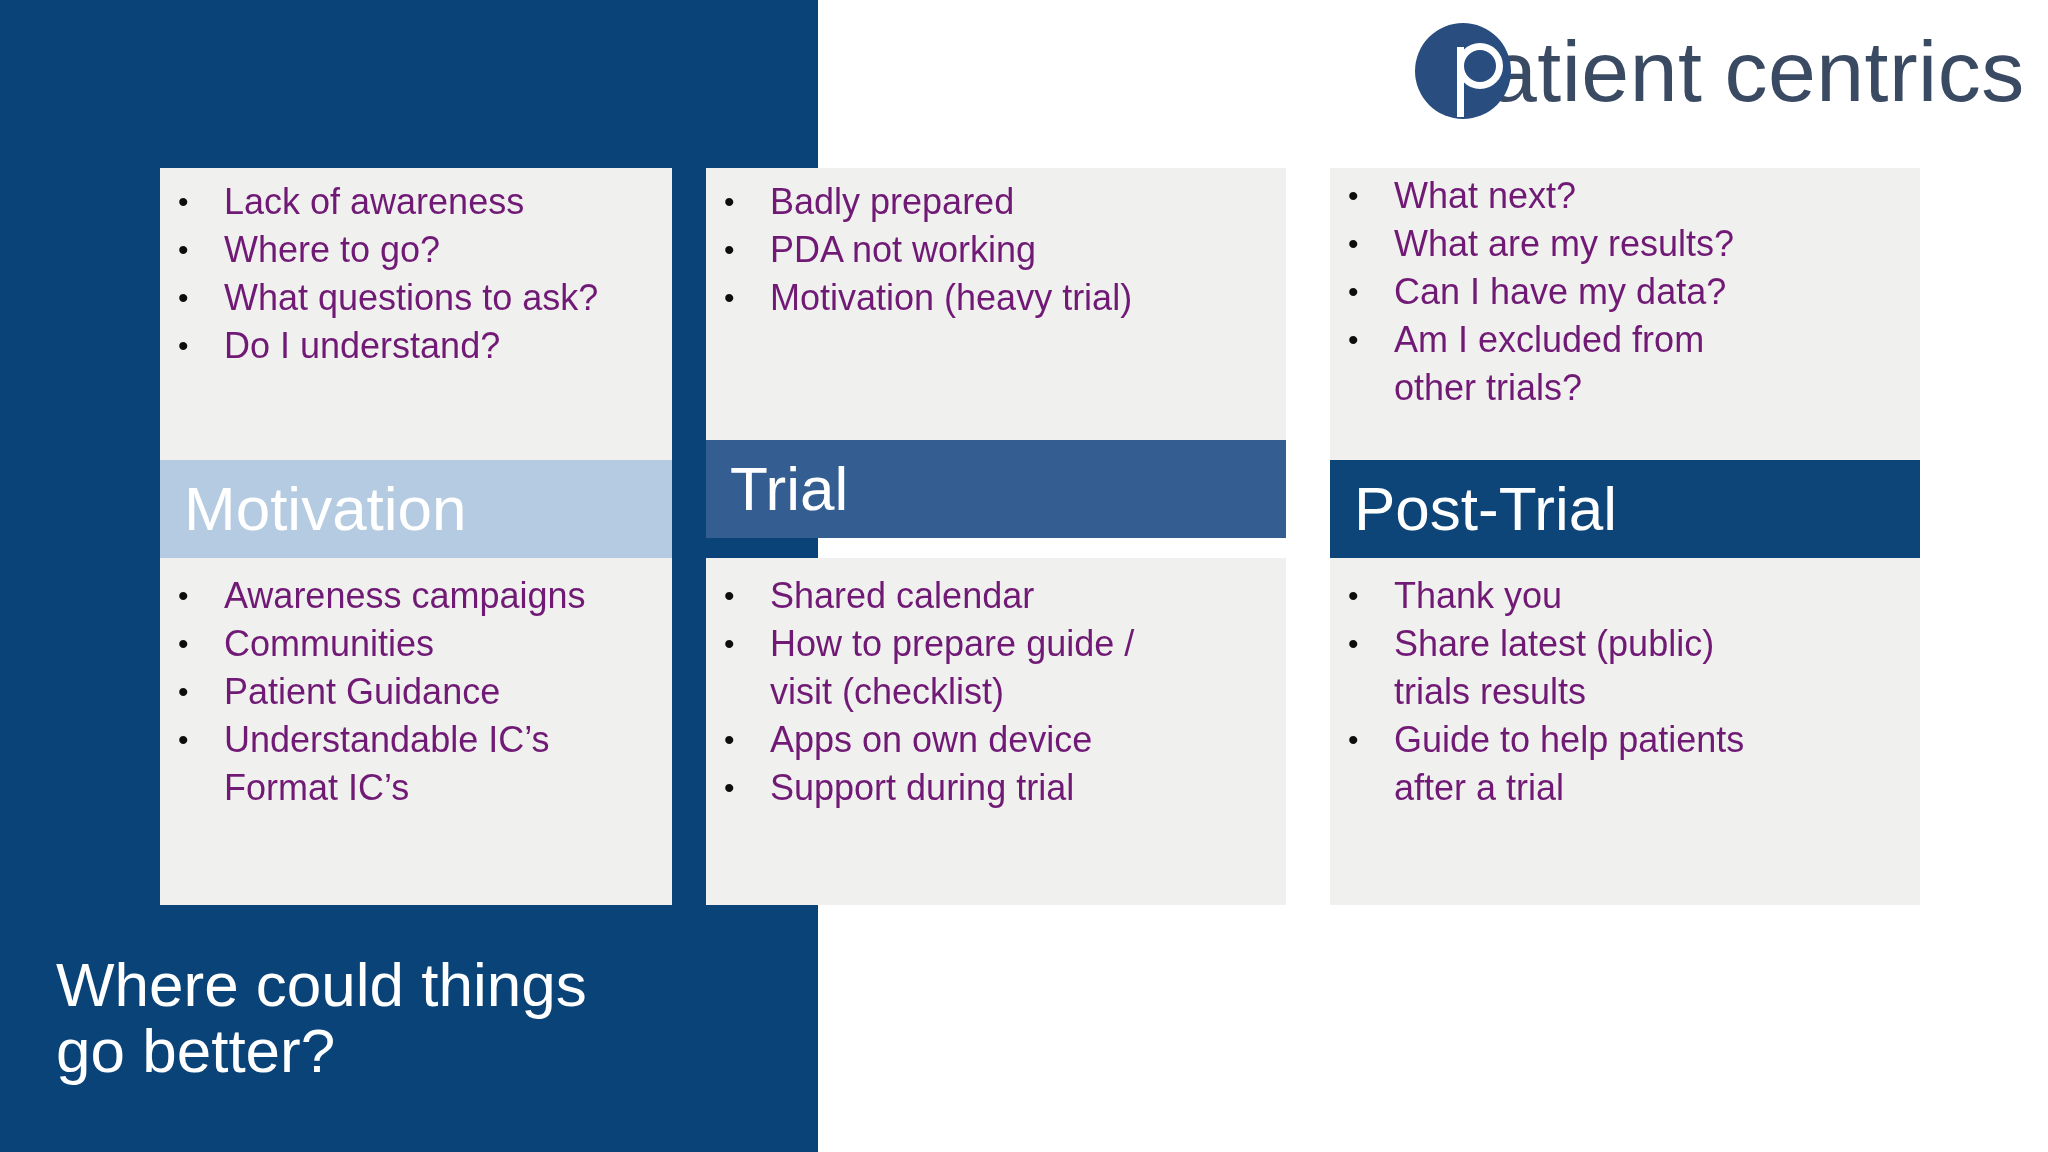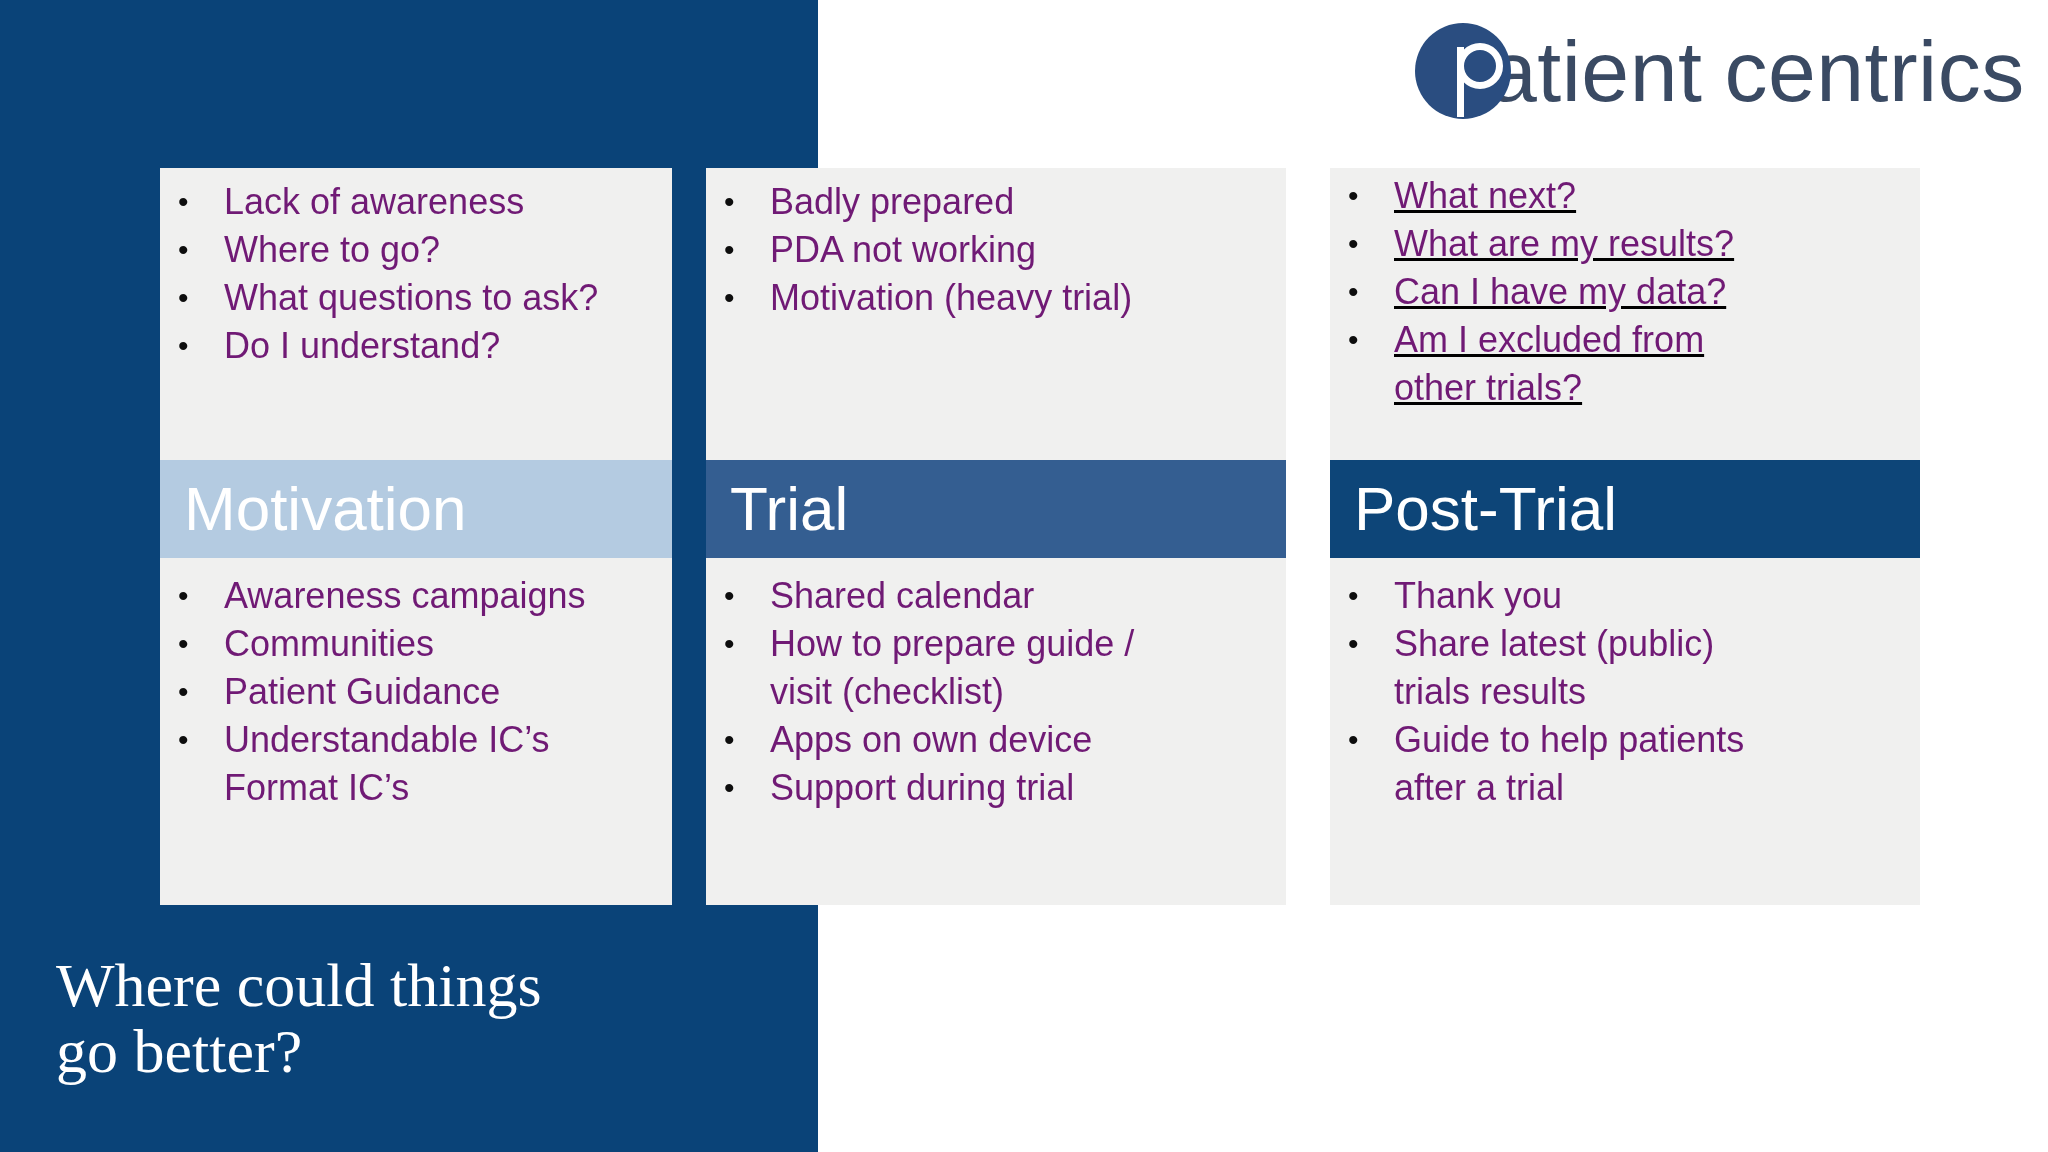--- a/index.html
+++ b/index.html
@@ -138,38 +138,38 @@
   }
 
   
   #col-recruitment .card-upper { left: 160px; top: 168px; width: 512px; height: 292px; }
   #col-recruitment .band       { left: 160px; top: 460px; width: 512px; background: #b4cbe1; }
   #col-recruitment .card-lower { left: 160px; top: 558px; width: 512px; height: 347px; }
   #col-recruitment .list-upper { position: absolute; left: 160px; top: 178px; width: 512px; }
   #col-recruitment .list-lower { position: absolute; left: 160px; top: 572px; width: 612px; }
 
   #col-trial .card-upper { left: 706px; top: 168px; width: 580px; height: 292px; }
-  #col-trial .band       { left: 706px; top: 460px; width: 580px; background: #345e91; }
+  #col-trial .band       { left: 706px; top: 440px; width: 580px; background: #345e91; }
   #col-trial .card-lower { left: 706px; top: 558px; width: 580px; height: 347px; }
   #col-trial .list-upper { position: absolute; left: 706px; top: 178px; width: 580px; }
   #col-trial .list-lower { position: absolute; left: 706px; top: 572px; width: 580px; }
 
   #col-post .card-upper { left: 1330px; top: 168px; width: 590px; height: 292px; }
   #col-post .band       { left: 1330px; top: 460px; width: 590px; background: #0d4578; }
   #col-post .card-lower { left: 1330px; top: 558px; width: 590px; height: 347px; }
-  #col-post .list-upper { position: absolute; left: 1330px; top: 172px; width: 590px; text-decoration: underline; }
+  #col-post .list-upper { position: absolute; left: 1330px; top: 172px; width: 590px; }
   #col-post .list-lower { position: absolute; left: 1330px; top: 572px; width: 590px; }
 
   
   .slide-title {
     position: absolute;
     left: 56px;
     top: 952px;
     width: 700px;
-    font-family: Liberation Serif, serif;
+    font-family: Liberation Sans, sans-serif;
     font-size: 62px;
     font-weight: 400;
     color: #ffffff;
     line-height: 66px;
     white-space: pre-line;
   }
 </style>
 </head>
 <body>
 

